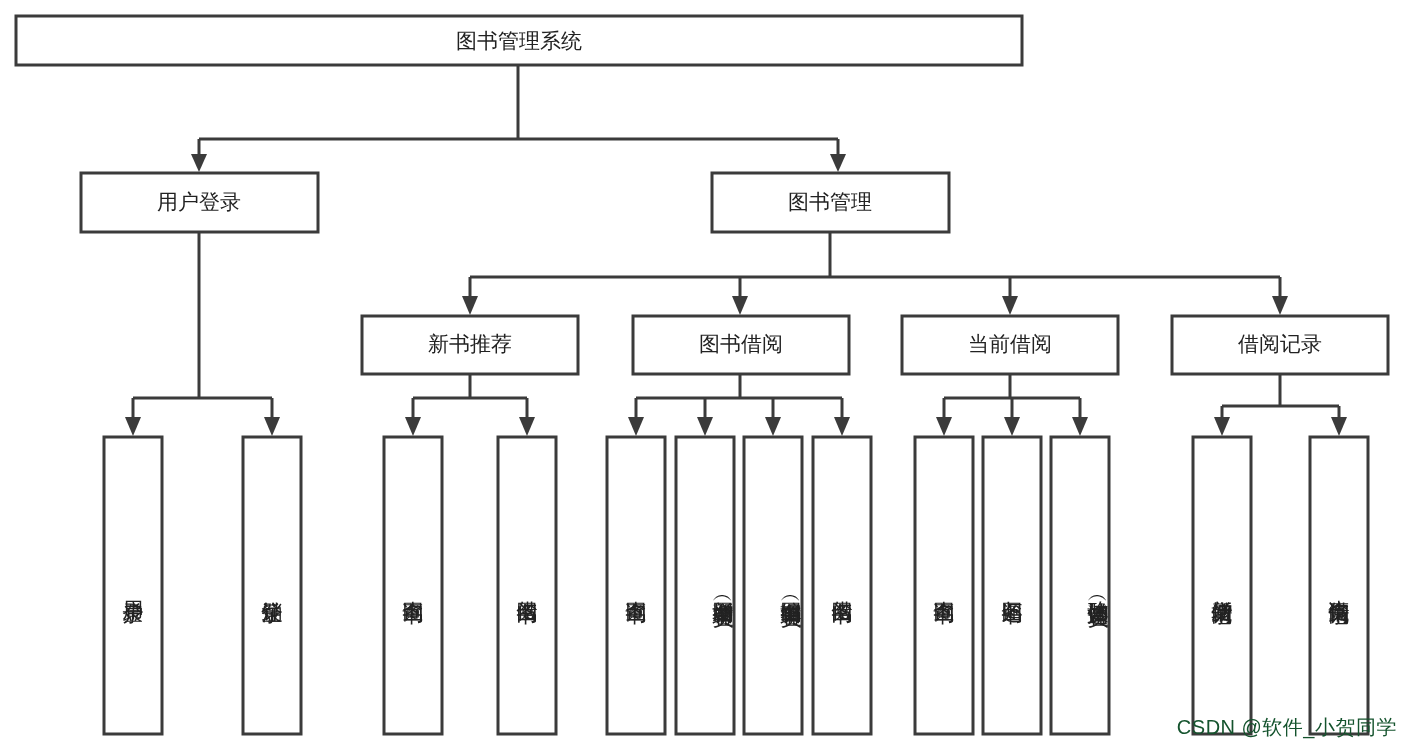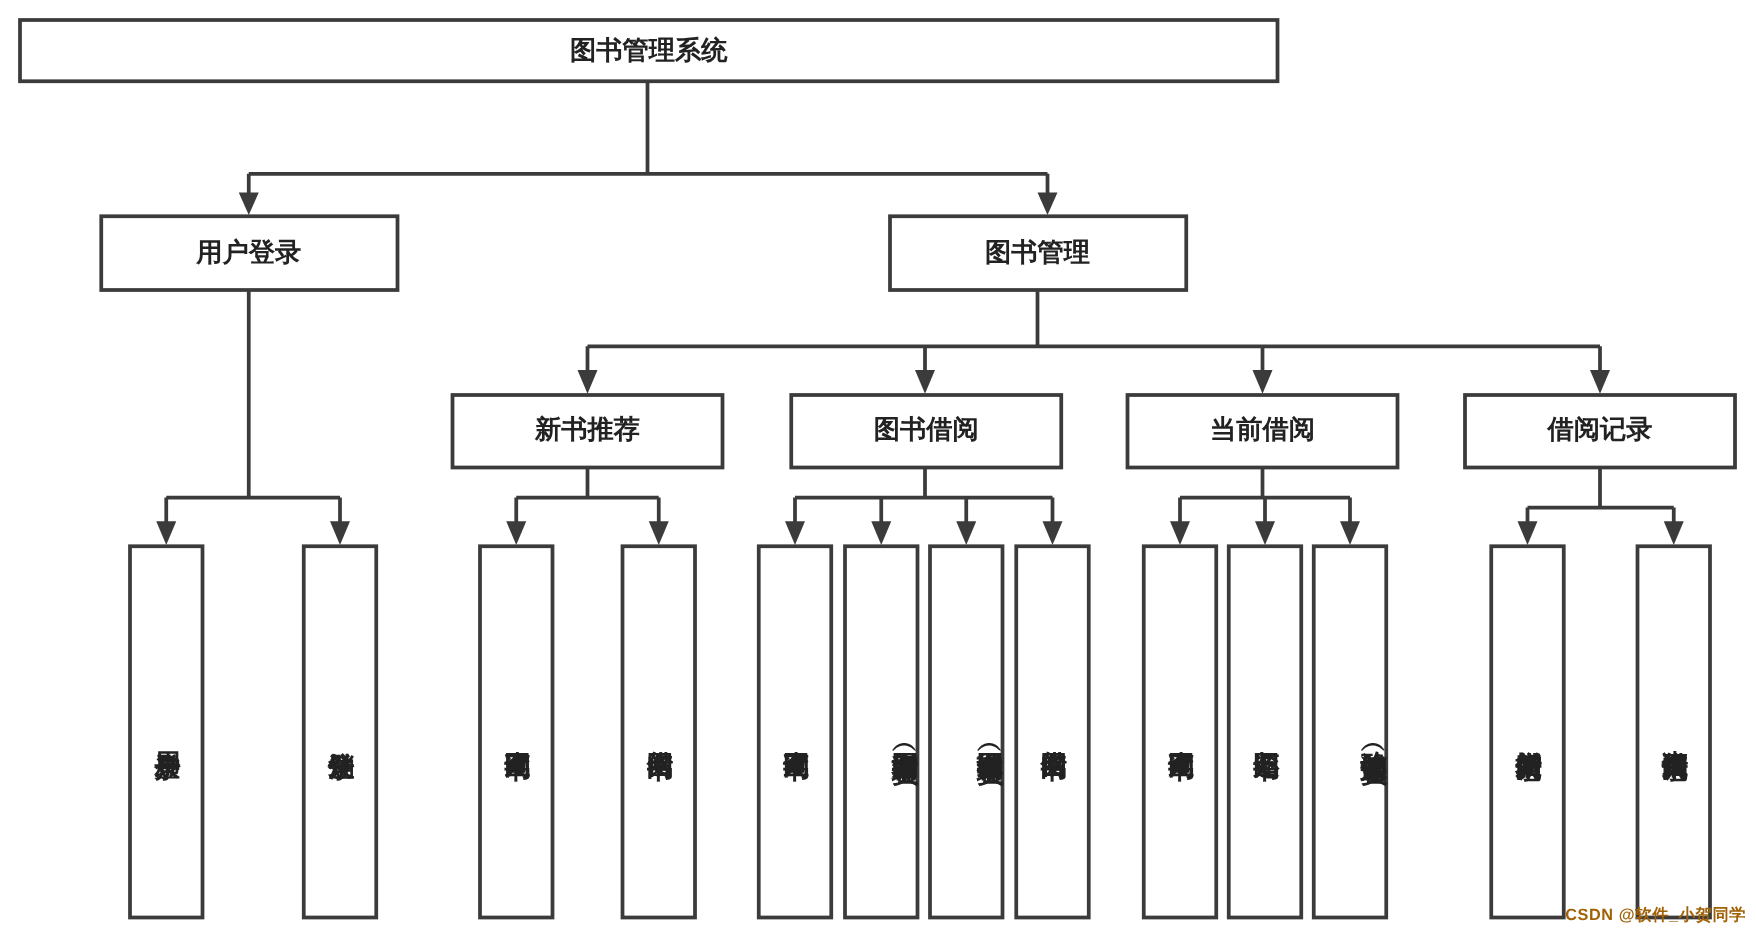--- a/index.html
+++ b/index.html
@@ -9,21 +9,20 @@
   }
   body {
     font-family: "Liberation Sans", "DejaVu Sans", sans-serif;
   }
   #canvas {
     position: relative;
     width: 1405px;
     height: 747px;
     background: #ffffff;
     overflow: hidden;
-    font-weight: bold;
   }
   svg#diagram {
     position: absolute;
     top: 0;
     left: 0;
     width: 1405px;
     height: 747px;
   }
   .node-box {
     fill: #ffffff;
@@ -57,22 +56,22 @@
     letter-spacing: 1px;
     white-space: nowrap;
     text-align: center;
     pointer-events: none;
   }
   .watermark {
     position: absolute;
     right: 8px;
     bottom: 6px;
     font-family: "Liberation Sans", "DejaVu Sans", sans-serif;
-    font-size: 13px;
-    color: #a16207;
+    font-size: 20px;
+    color: #14532d;
     white-space: nowrap;
     letter-spacing: 0.5px;
   }
 </style>
 </head>
 <body>
 
 <div id="canvas">
 
   <svg id="diagram" viewBox="0 0 1405 747">

